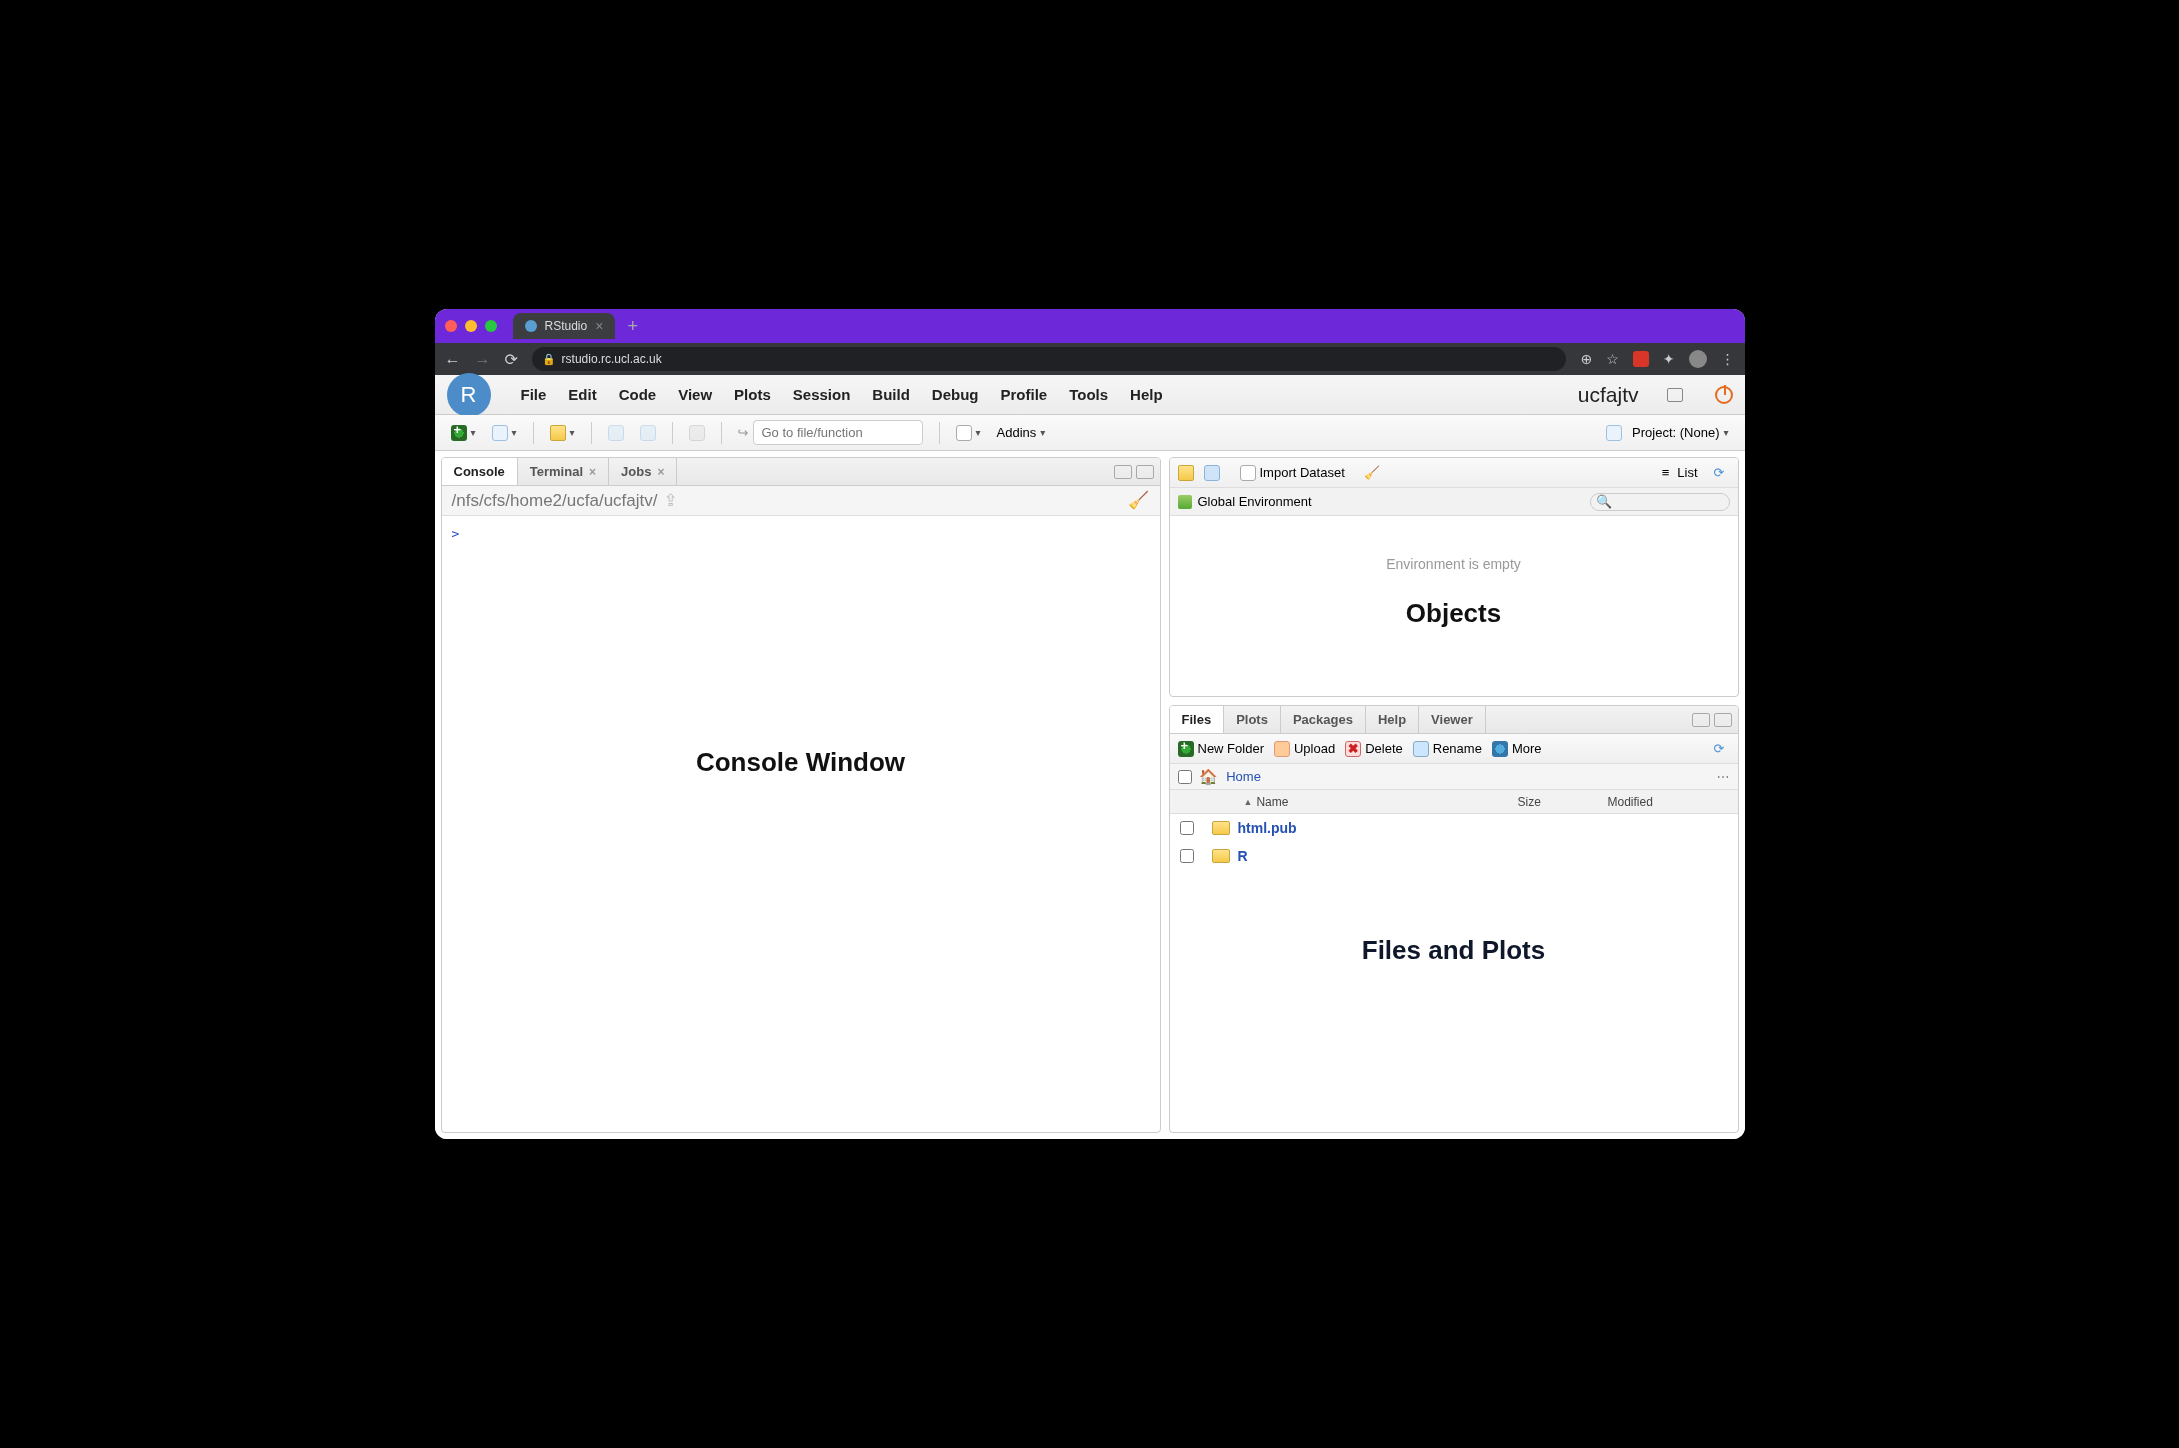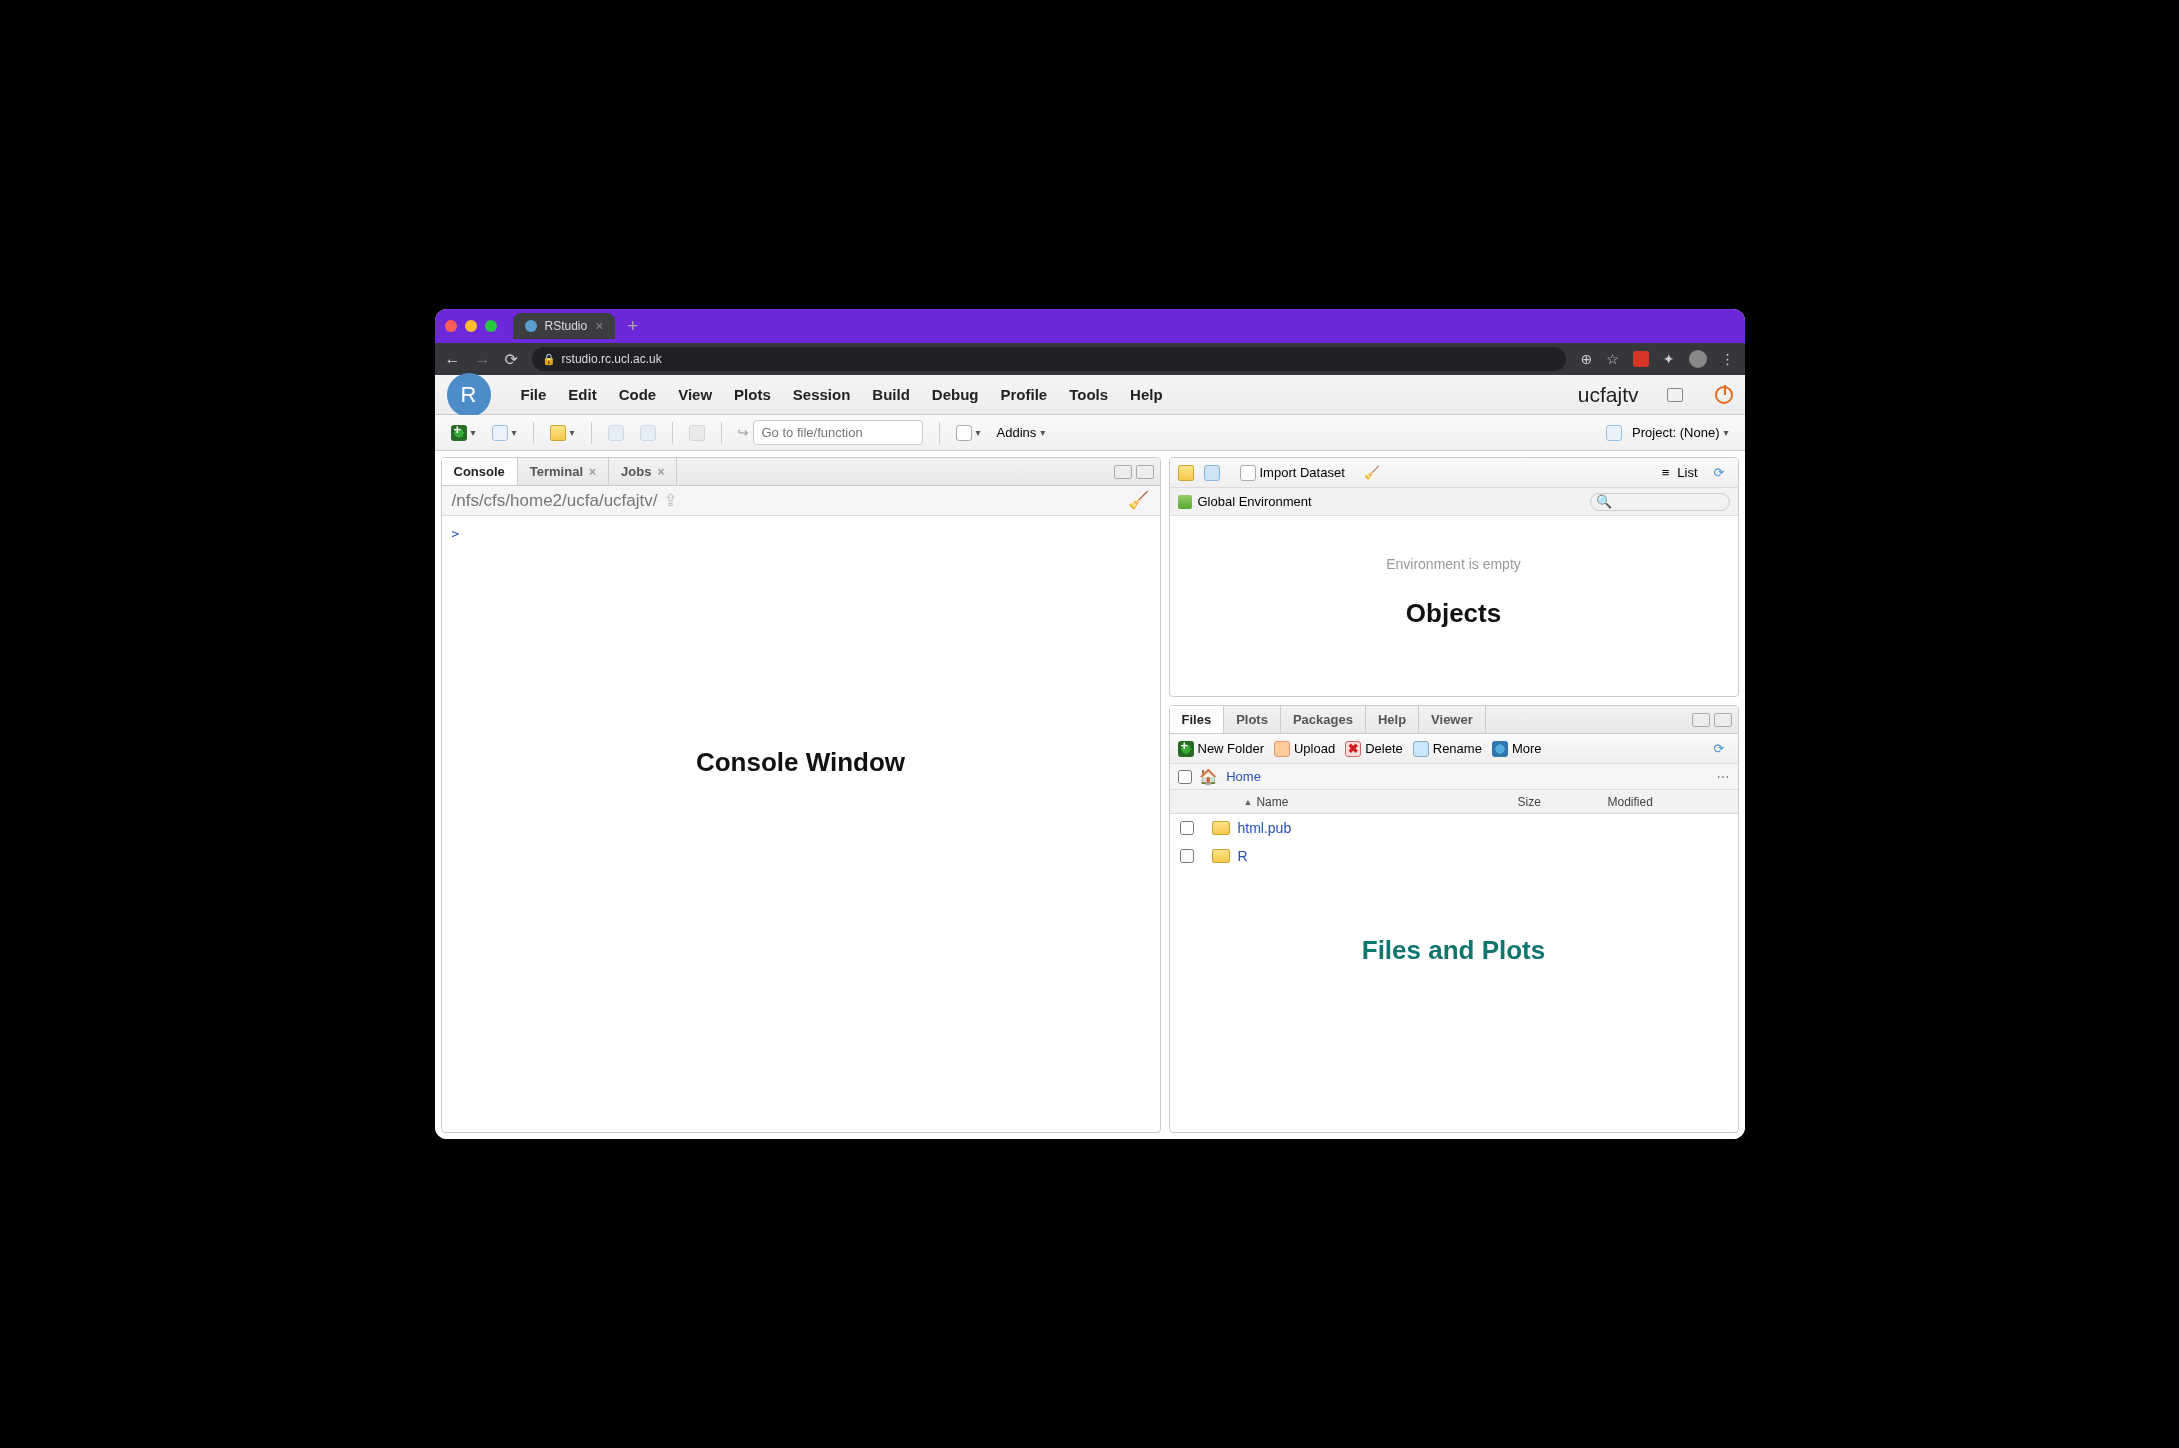--- a/index.html
+++ b/index.html
@@ -85,24 +85,24 @@
 .breadcrumb .dots{margin-left:auto;color:#666;cursor:pointer;}
 .filehdr{background:#f2f2f2;border-bottom:1px solid #ddd;height:24px;display:flex;align-items:center;font-size:12px;color:#444;}
 .filehdr .c1{width:70px;}
 .filehdr .c2{flex:1;padding-left:4px;display:flex;align-items:center;gap:4px;}
 .filehdr .c3{width:90px;}
 .filehdr .c4{width:130px;}
 .filerow{height:28px;display:flex;align-items:center;font-size:14px;}
 .filerow .c1{width:34px;display:flex;justify-content:center;}
 .filerow .c1 input{width:14px;height:14px;}
 .filerow .cicon{width:34px;display:flex;justify-content:center;}
-.filerow .cname{flex:1;color:#2451b3;cursor:pointer;}
+.filerow .cname{flex:1;color:#2451b3;cursor:pointer;font-weight:bold;}
 .filerow .ico.folder{width:18px;height:14px;}
 .files-body{flex:1;position:relative;}
-.files-label{position:absolute;top:38%;left:50%;transform:translate(-50%,0);font-size:26px;font-weight:700;color:#0f766e;}
+.files-label{position:absolute;top:38%;left:50%;transform:translate(-50%,0);font-size:26px;font-weight:700;color:#0f172a;}
 .ico.delete{color:#c22;font-weight:bold;text-align:center;line-height:14px;background:#fdd;border:1px solid #c66;}
 .ico.upload{background:#fc9;border:1px solid #d97;}
 .ico.rename{background:#cde6ff;border:1px solid #8ab;}
 .ico.gear{background:radial-gradient(circle,#5ad 40%,#37a 42%);}
 .ico.refresh{color:#4a90d9;}
 .ico.broom{color:#caa636;}
 .triangle-up{font-size:9px;color:#666;}
 </style>
 </head>
 <body>

